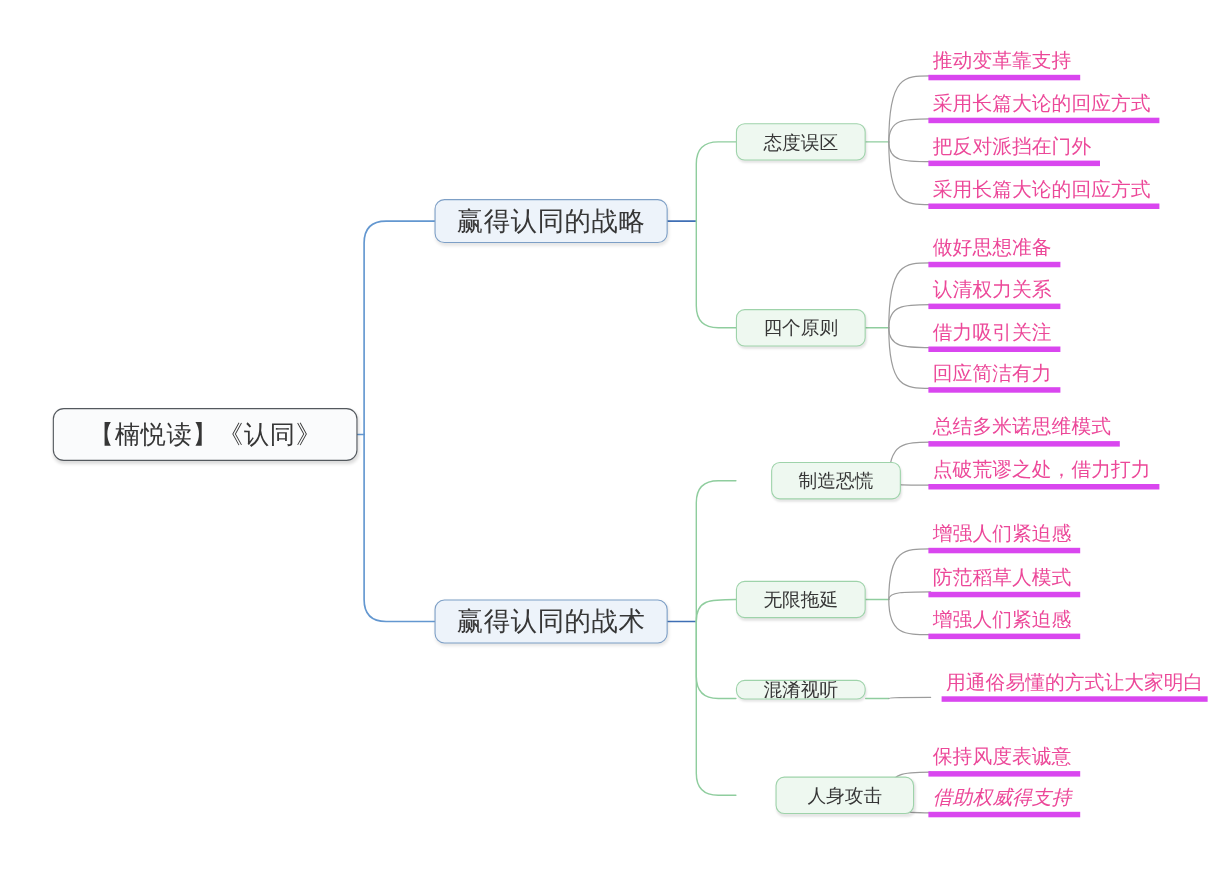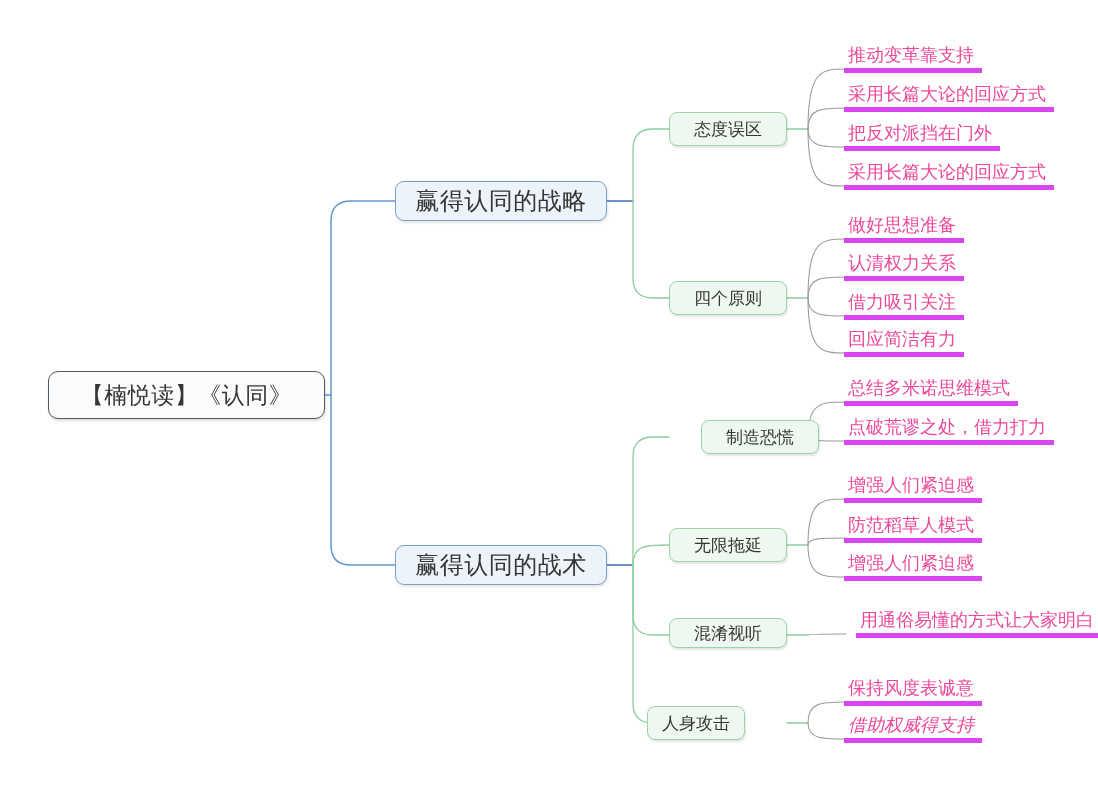--- a/index.html
+++ b/index.html
@@ -119,19 +119,19 @@
       <div class="leaf-topic" style="left: 844px; top: 292px;">借力吸引关注</div>
       <div class="leaf-topic" style="left: 844px; top: 329px;">回应简洁有力</div>
       <div class="node main-topic" style="left: 395px; top: 545px; width: 212px; height: 40px;">赢得认同的战术</div>
       <div class="node sub-topic" style="left: 669px; top: 420px; width: 118px; height: 34px; margin-left: 32px;">制造恐慌</div>
       <div class="leaf-topic" style="left: 844px; top: 378px;">总结多米诺思维模式</div>
       <div class="leaf-topic" style="left: 844px; top: 417px;">点破荒谬之处，借力打力</div>
       <div class="node sub-topic" style="left: 669px; top: 528px; width: 118px; height: 34px;">无限拖延</div>
       <div class="leaf-topic" style="left: 844px; top: 475px;">增强人们紧迫感</div>
       <div class="leaf-topic" style="left: 844px; top: 515px;">防范稻草人模式</div>
       <div class="leaf-topic" style="left: 844px; top: 553px;">增强人们紧迫感</div>
-      <div class="node sub-topic" style="left: 669px; top: 618px; width: 118px; height: 30px;">混淆视听</div>
+      <div class="node sub-topic" style="left: 669px; top: 618px; width: 118px; height: 18px;">混淆视听</div>
       <div class="leaf-topic" style="left: 844px; top: 610px; margin-left: 12px;">用通俗易懂的方式让大家明白</div>
-      <div class="node sub-topic" style="left: 647px; top: 706px; width: 98px; height: 34px;">人身攻击</div>
+      <div class="node sub-topic" style="left: 705px; top: 706px; width: 126px; height: 34px;">人身攻击</div>
       <div class="leaf-topic" style="left: 844px; top: 678px;">保持风度表诚意</div>
       <div class="leaf-topic" style="left: 844px; top: 715px; font-style: italic;">借助权威得支持</div>
     </div>
 </div>
 
 </body></html>

